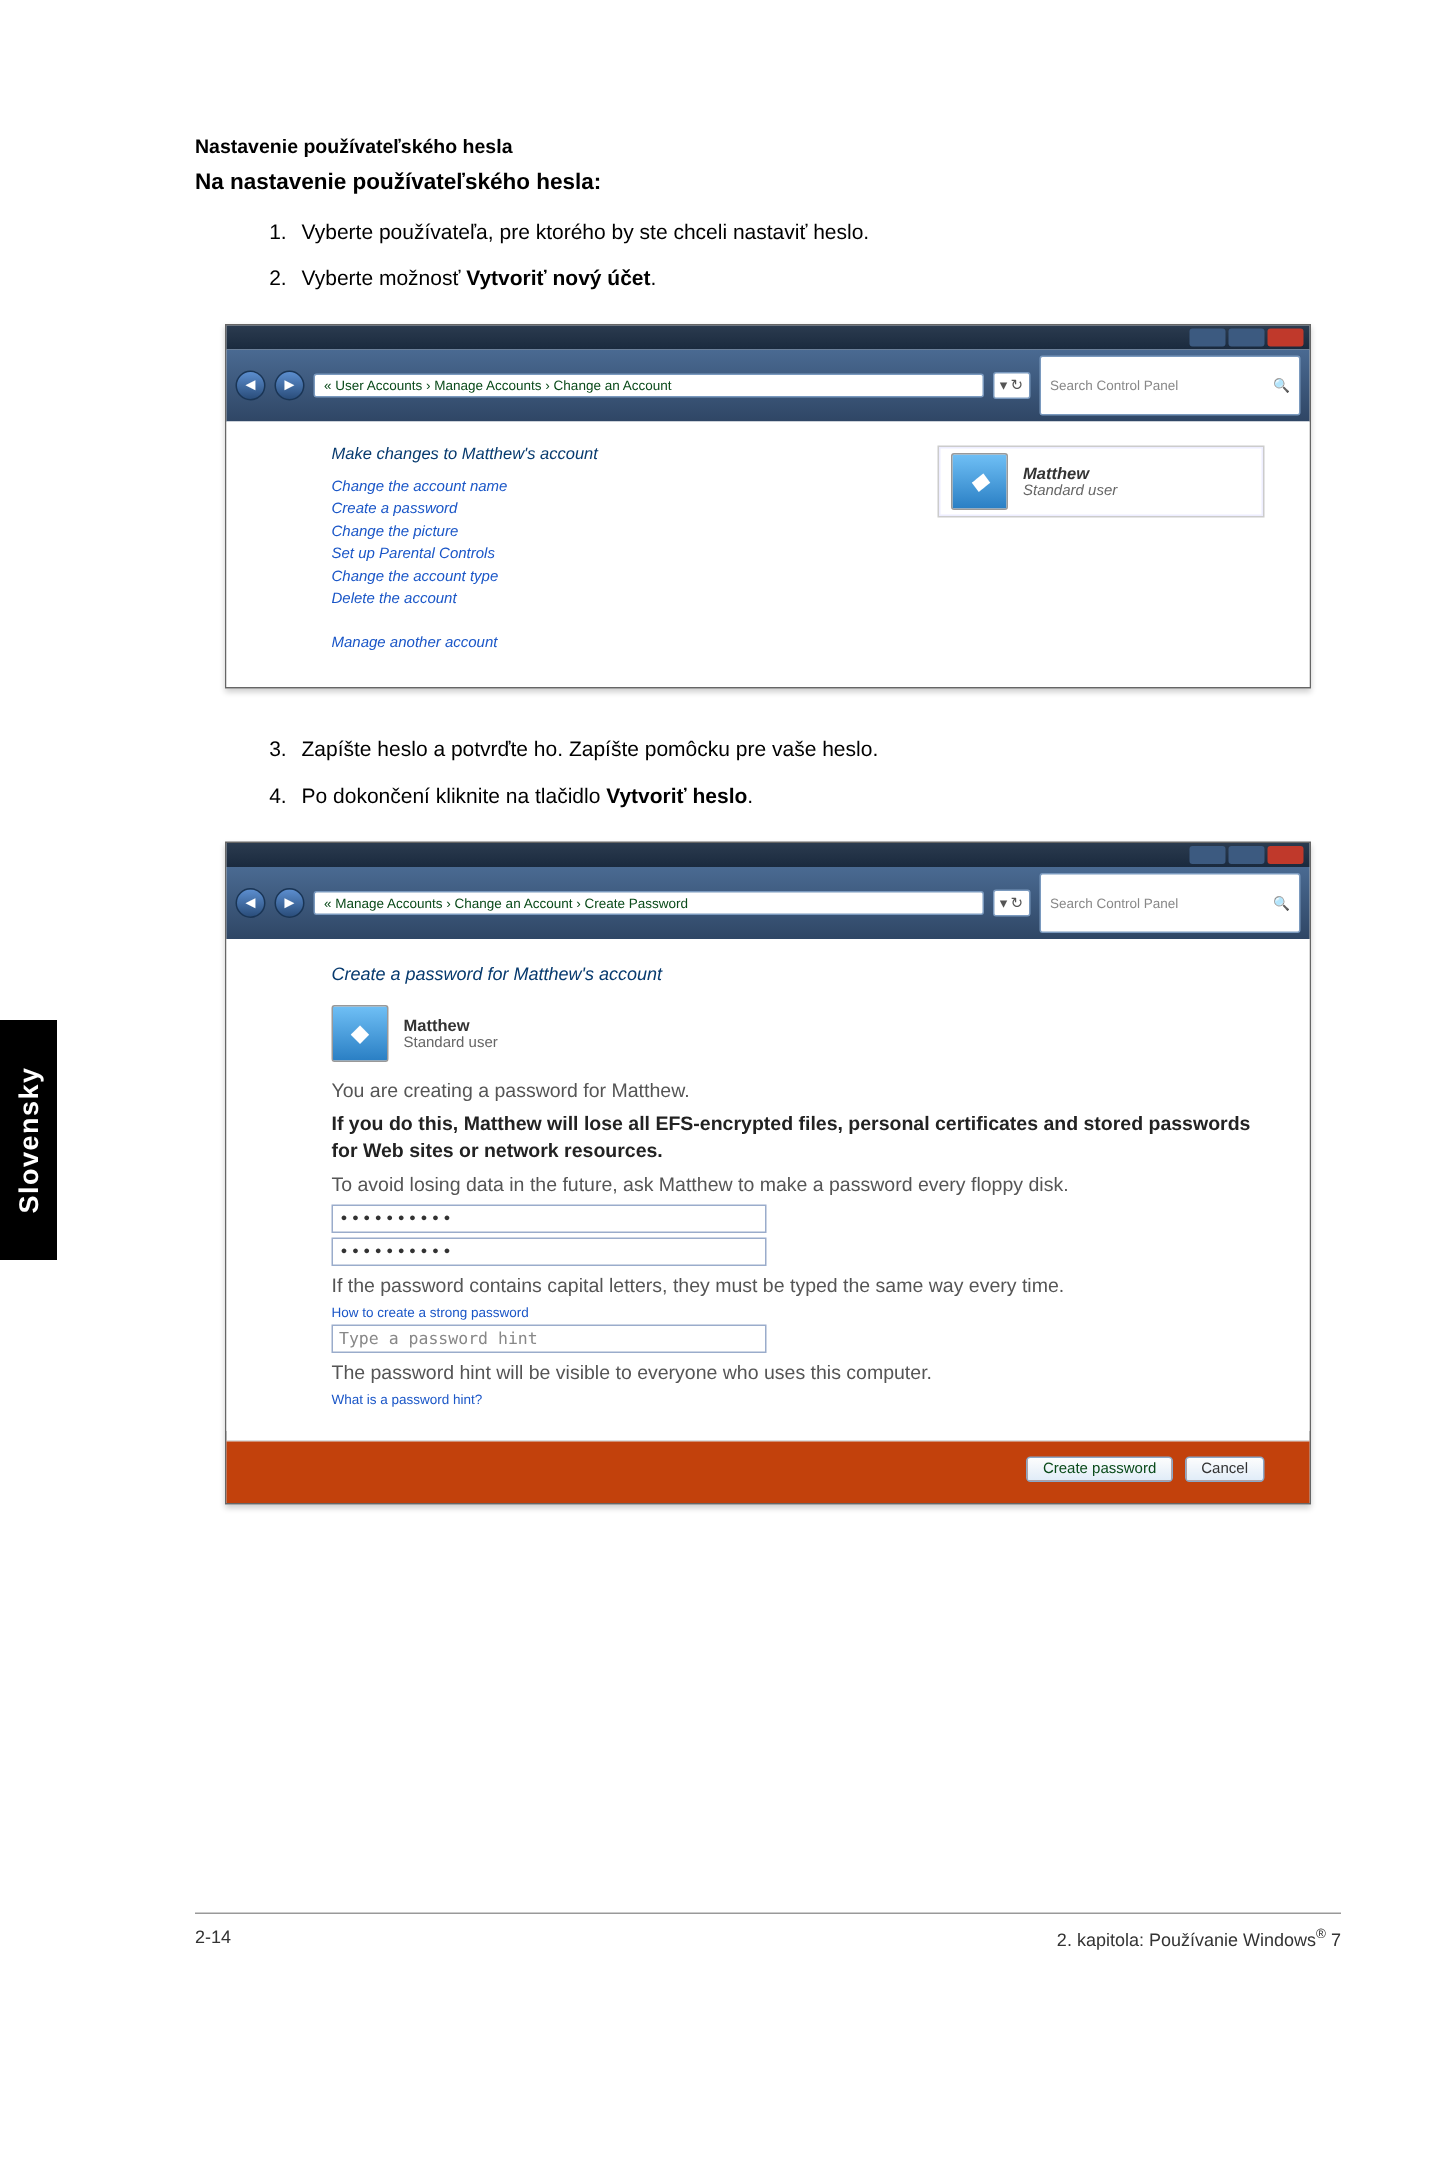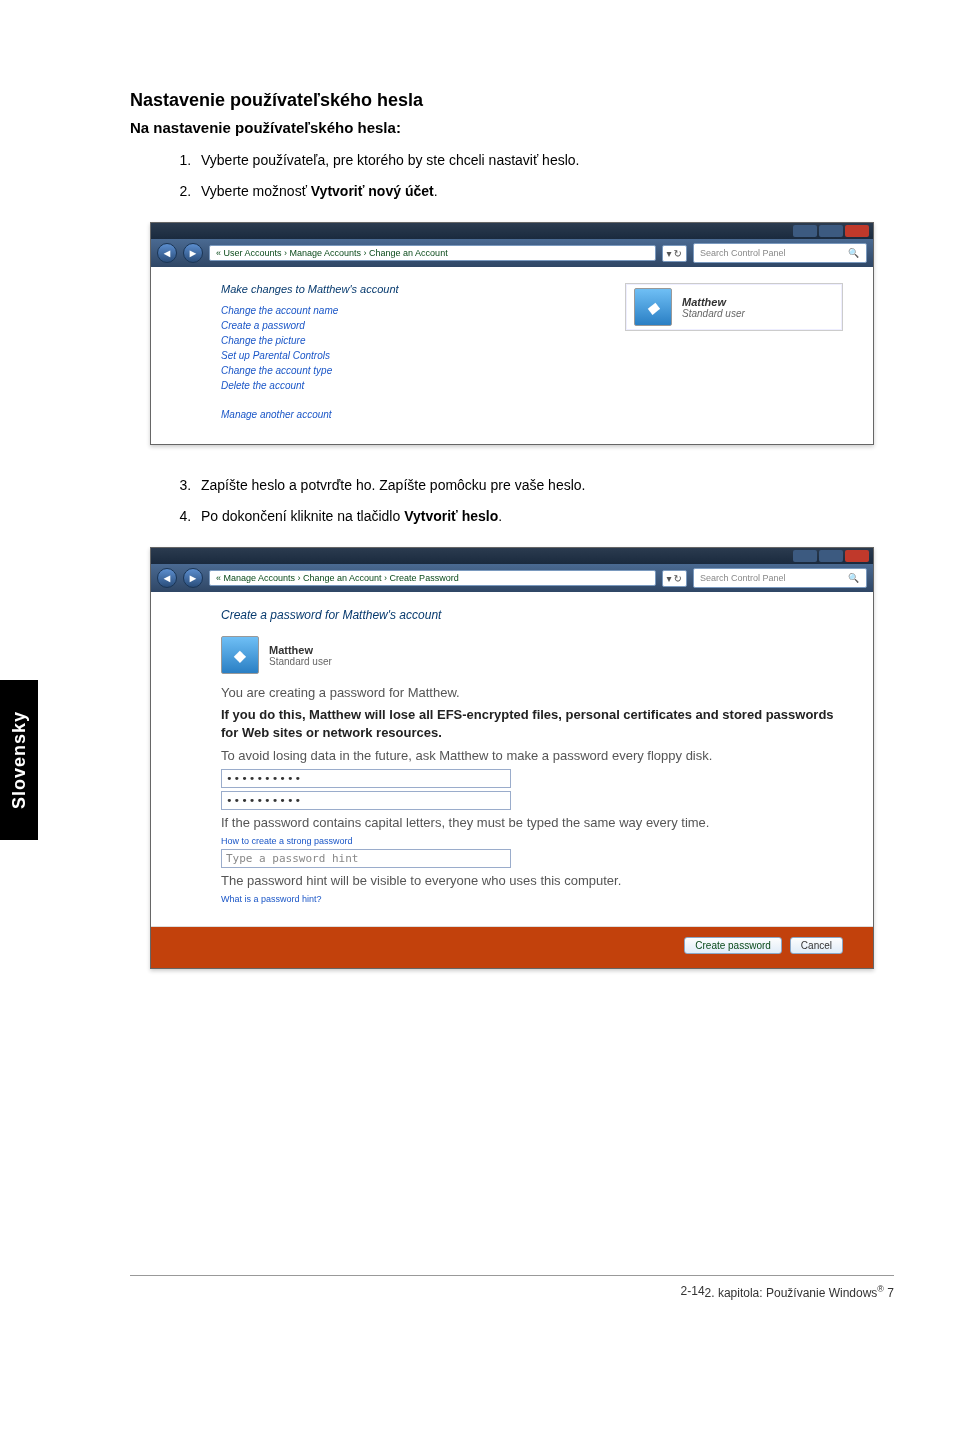--- a/index.html
+++ b/index.html
@@ -29,21 +29,21 @@
     display: flex;
     align-items: center;
     justify-content: center;
   }
   .side-tab span {
     writing-mode: vertical-rl;
     transform: rotate(180deg);
     letter-spacing: 1px;
   }
   h3.section-title {
-    font-size: 18px;
+    font-size: 13px;
     font-weight: bold;
     margin: 0 0 8px 0;
   }
   .sub-title {
     font-size: 15px;
     font-weight: bold;
     margin: 0 0 14px 0;
   }
   ol.steps {
     margin: 0 0 20px 0;
@@ -114,21 +114,21 @@
   .refresh-box {
     display:flex; align-items:center; gap:2px;
     background:#fff; border:1px solid #7a99be; border-radius:2px;
     padding:2px 4px; color:#555;
   }
   .search-box {
     width: 160px;
     background: #fff;
     border: 1px solid #7a99be;
     border-radius: 2px;
-    padding: 4px 6px;
+    padding: 14px 6px;
     font-size: 9px;
     color: #888;
     display: flex;
     justify-content: space-between;
     align-items: center;
   }
   .content1 {
     display: flex;
     padding: 16px 30px 20px 70px;
     gap: 30px;
@@ -217,21 +217,21 @@
   .footer {
     position: absolute;
     bottom: 40px;
     left: 130px;
     right: 60px;
     border-top: 1px solid #999;
     padding-top: 8px;
     font-size: 12px;
     color: #333;
     display: flex;
-    justify-content: flex-end;
+    justify-content: space-between;
   }
   .footer sup { font-size: 9px; }
   .bold { font-weight: bold; }
   .sep { height: 14px; }
 </style>
 </head>
 <body>
 
 <div class="page">
   <div class="side-tab">

